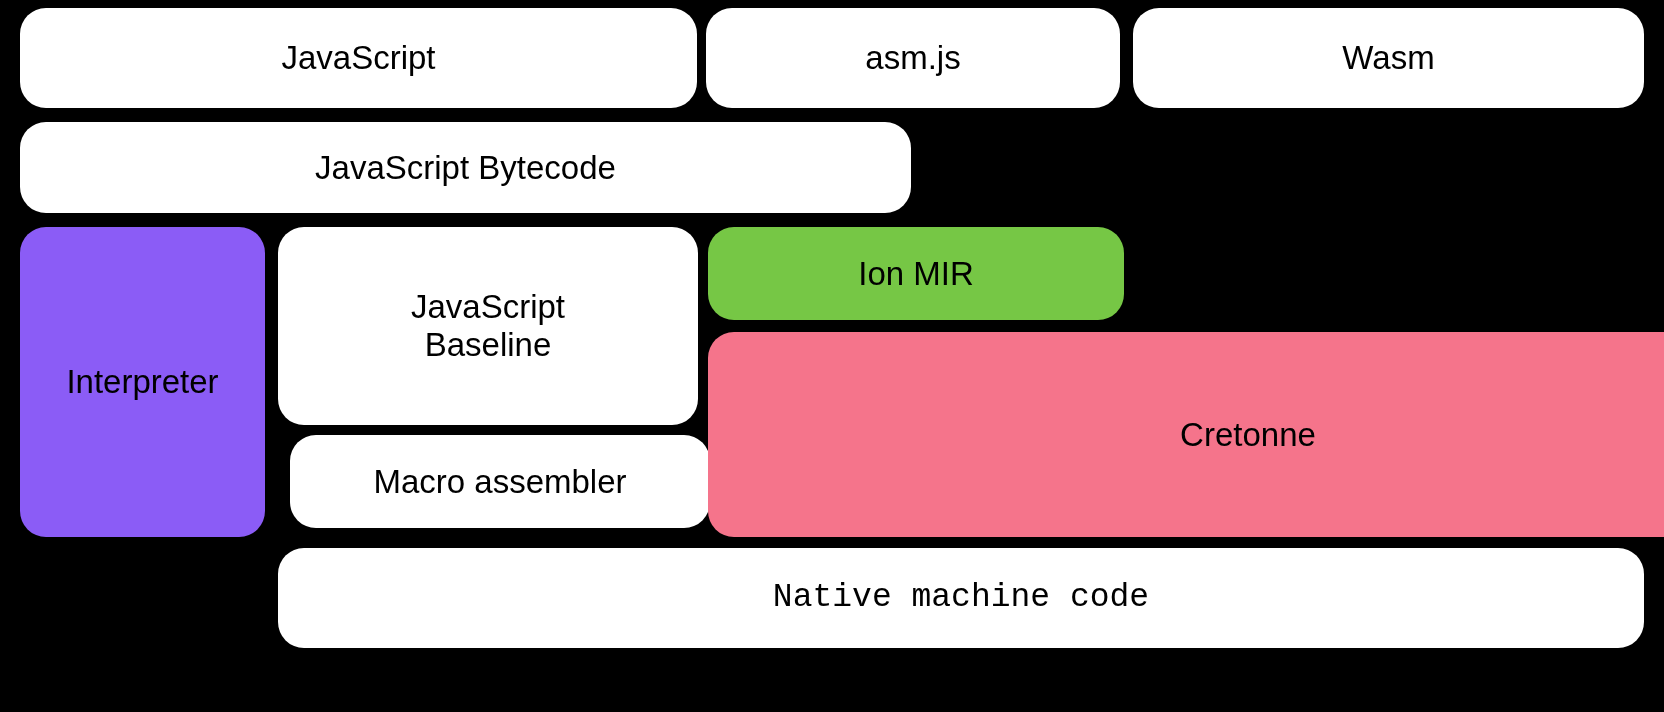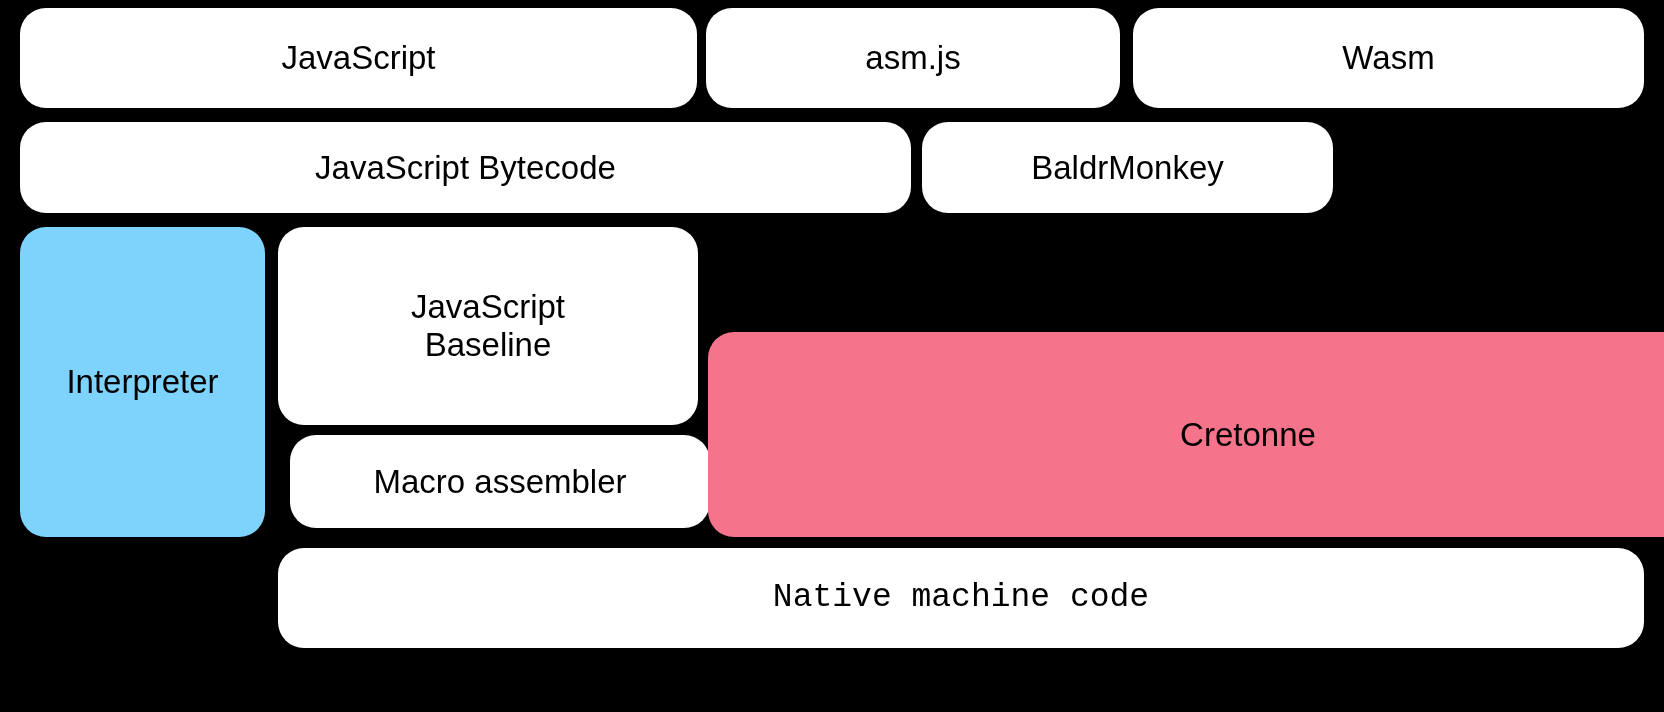--- a/index.html
+++ b/index.html
@@ -28,21 +28,21 @@
     border-radius: 26px;
     color: #000000;
     font-size: 33px;
     line-height: 1.15;
     letter-spacing: 0px;
     font-weight: 400;
     white-space: pre-line;
     padding: 2px 10px;
   }
   .fill-white { background: #ffffff; }
-  .fill-grey  { background: #7dd3fc; }
+  .fill-grey  { background: #8b5cf6; }
   .fill-green { background: #76c745; }
   .fill-pink  { background: #f5748b; }
 
   
   #b-javascript       { left: 20px;   top: 8px;   width: 677px; height: 100px; }
   #b-asmjs            { left: 706px;  top: 8px;   width: 414px; height: 100px; }
   #b-wasm             { left: 1133px; top: 8px;   width: 511px; height: 100px; }
 
   
   #b-js-bytecode      { left: 20px;   top: 122px; width: 891px; height: 91px; }
@@ -64,27 +64,27 @@
 <div id="diagram">
 
   <div class="box fill-white" id="b-javascript">JavaScript</div>
 
   <div class="box fill-white" id="b-asmjs">asm.js</div>
 
   <div class="box fill-white" id="b-wasm">Wasm</div>
 
   <div class="box fill-white" id="b-js-bytecode">JavaScript Bytecode</div>
 
-  <div class="box fill-white" id="b-baldrmonkey">BaldrMonkey</div>
 
   <div class="box fill-grey" id="b-interpreter">Interpreter</div>
 
   <div class="box fill-white" id="b-js-baseline">JavaScript
 Baseline</div>
 
   <div class="box fill-white" id="b-macro-assembler">Macro assembler</div>
 
+  <div class="box fill-green" id="b-ion-mir">Ion MIR</div>
 
   <div class="box fill-pink" id="b-cretonne">Cretonne</div>
 
   <div class="box fill-white" id="b-native-code">Native machine code</div>
 
 </div>
 
 </body></html>

